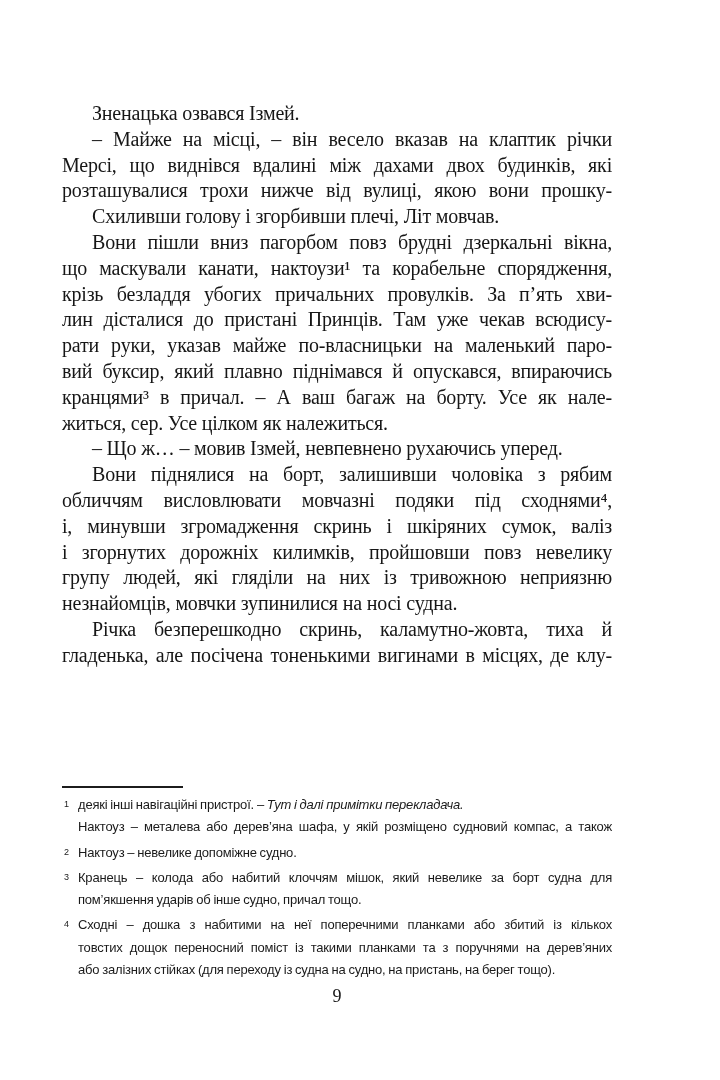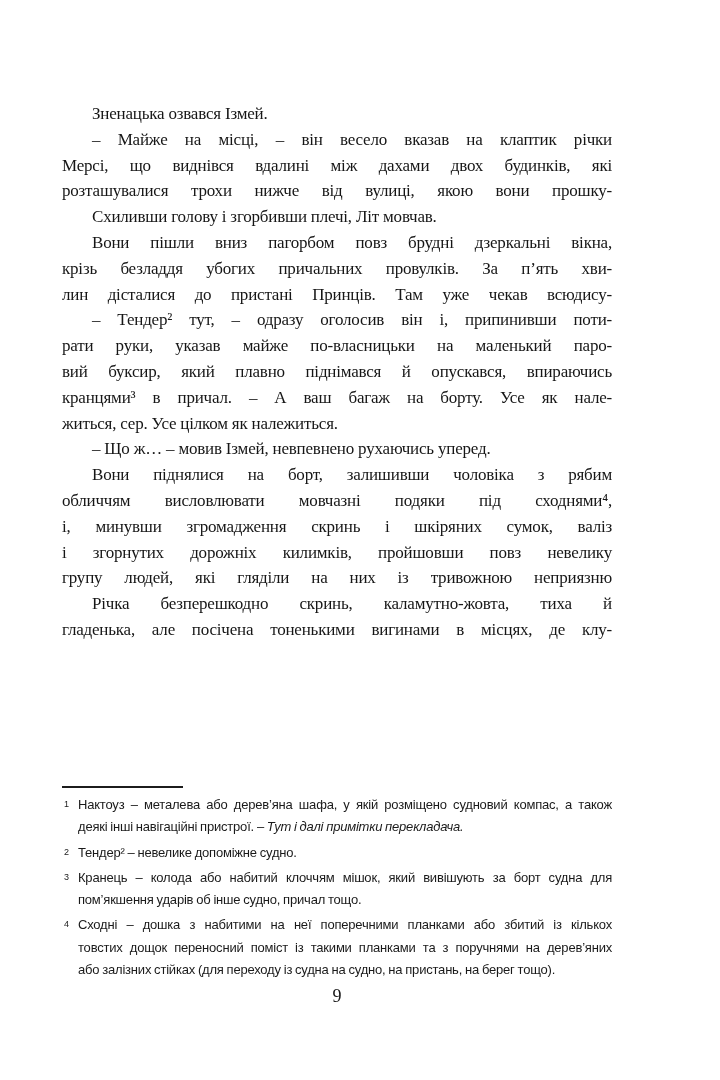--- a/index.html
+++ b/index.html
@@ -13,21 +13,21 @@
     height: 1080px;
     background: #ffffff;
     overflow: hidden;
   }
   .body-text {
     position: absolute;
     left: 62px;
     top: 101px;
     width: 550px;
     font-family: "Liberation Serif", "DejaVu Serif", serif;
-    font-size: 17px;
+    font-size: 20px;
     line-height: 25.8px;
     color: #161616;
     letter-spacing: -0.2px;
   }
   .line {
     text-align: justify;
     text-align-last: justify;
   }
   .line.last { text-align-last: left; }
   .line.indent { text-indent: 30px; }
@@ -97,69 +97,70 @@
       <div class="line">Мерсі, що виднівся вдалині між дахами двох будинків, які</div>
       <div class="line">розташувалися трохи нижче від вулиці, якою вони прошку-</div>
     </div>
 
     <div>
       <div class="line indent last">Схиливши голову і згорбивши плечі, Літ мовчав.</div>
     </div>
 
     <div>
       <div class="line indent">Вони пішли вниз пагорбом повз брудні дзеркальні вікна,</div>
+      <div class="line">що маскували канати, нактоузи¹ та корабельне спорядження,</div>
       <div class="line">крізь безладдя убогих причальних провулків. За п’ять хви-</div>
       <div class="line">лин дісталися до пристані Принців. Там уже чекав всюдису-</div>
     </div>
 
     <div>
-      <div class="line indent">– Тендер² тут, – одразу оголосив він і, припинивши поти-</div>
       <div class="line">рати руки, указав майже по-власницьки на маленький паро-</div>
       <div class="line">вий буксир, який плавно піднімався й опускався, впираючись</div>
       <div class="line">кранцями³ в причал. – А ваш багаж на борту. Усе як нале-</div>
       <div class="line last">житься, сер. Усе цілком як належиться.</div>
     </div>
 
     <div>
       <div class="line indent last">– Що ж… – мовив Ізмей, невпевнено рухаючись уперед.</div>
     </div>
 
     <div>
       <div class="line indent">Вони піднялися на борт, залишивши чоловіка з рябим</div>
       <div class="line">обличчям висловлювати мовчазні подяки під сходнями⁴,</div>
       <div class="line">і, минувши згромадження скринь і шкіряних сумок, валіз</div>
       <div class="line">і згорнутих дорожніх килимків, пройшовши повз невелику</div>
       <div class="line">групу людей, які гляділи на них із тривожною неприязню</div>
+      <div class="line last">незнайомців, мовчки зупинилися на носі судна.</div>
     </div>
 
     <div>
       <div class="line indent">Річка безперешкодно скринь, каламутно-жовта, тиха й</div>
       <div class="line">гладенька, але посічена тоненькими вигинами в місцях, де клу-</div>
     </div>
 
   </div>
 
   <div class="fn-divider"></div>
 
   <div class="footnotes">
 
     <div class="footnote">
       <span class="fn-marker">1</span>
+      <div class="fn-line last"><span>деякі інші навігаційні пристрої. – </span><span class="it">Тут і далі примітки перекладача.</span></div>
       <div class="fn-line">Нактоуз – металева або дерев’яна шафа, у якій розміщено судновий компас, а також</div>
-      <div class="fn-line last"><span>деякі інші навігаційні пристрої. – </span><span class="it">Тут і далі примітки перекладача.</span></div>
     </div>
 
     <div class="footnote">
       <span class="fn-marker">2</span>
-      <div class="fn-line last">Тендер² – невелике допоміжне судно.</div>
+      <div class="fn-line last">Нактоуз – невелике допоміжне судно.</div>
     </div>
 
     <div class="footnote">
       <span class="fn-marker">3</span>
-      <div class="fn-line">Кранець – колода або набитий клоччям мішок, який вивішують за борт судна для</div>
+      <div class="fn-line">Кранець – колода або набитий клоччям мішок, який невелике за борт судна для</div>
       <div class="fn-line last">пом’якшення ударів об інше судно, причал тощо.</div>
     </div>
 
     <div class="footnote">
       <span class="fn-marker">4</span>
       <div class="fn-line">Сходні – дошка з набитими на неї поперечними планками або збитий із кількох</div>
       <div class="fn-line">товстих дощок переносний поміст із такими планками та з поручнями на дерев’яних</div>
       <div class="fn-line last">або залізних стійках (для переходу із судна на судно, на пристань, на берег тощо).</div>
     </div>
 

